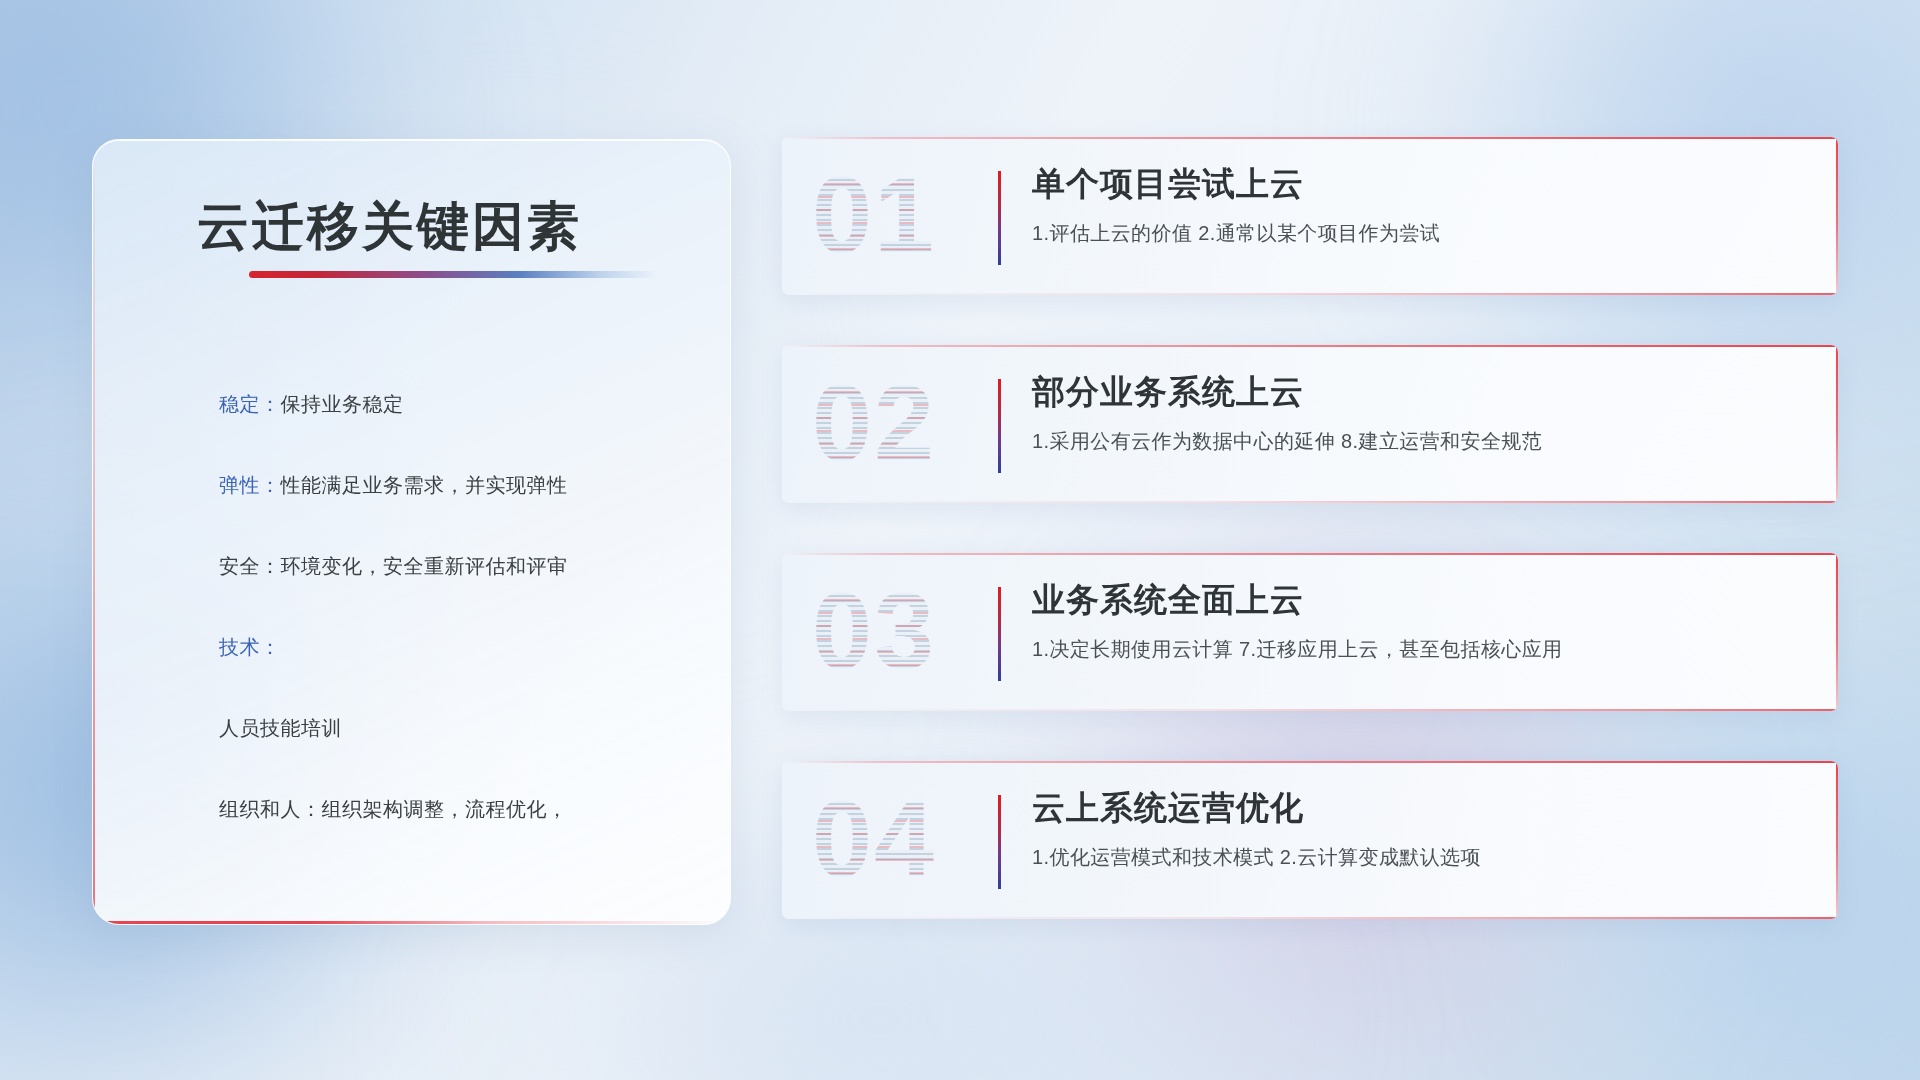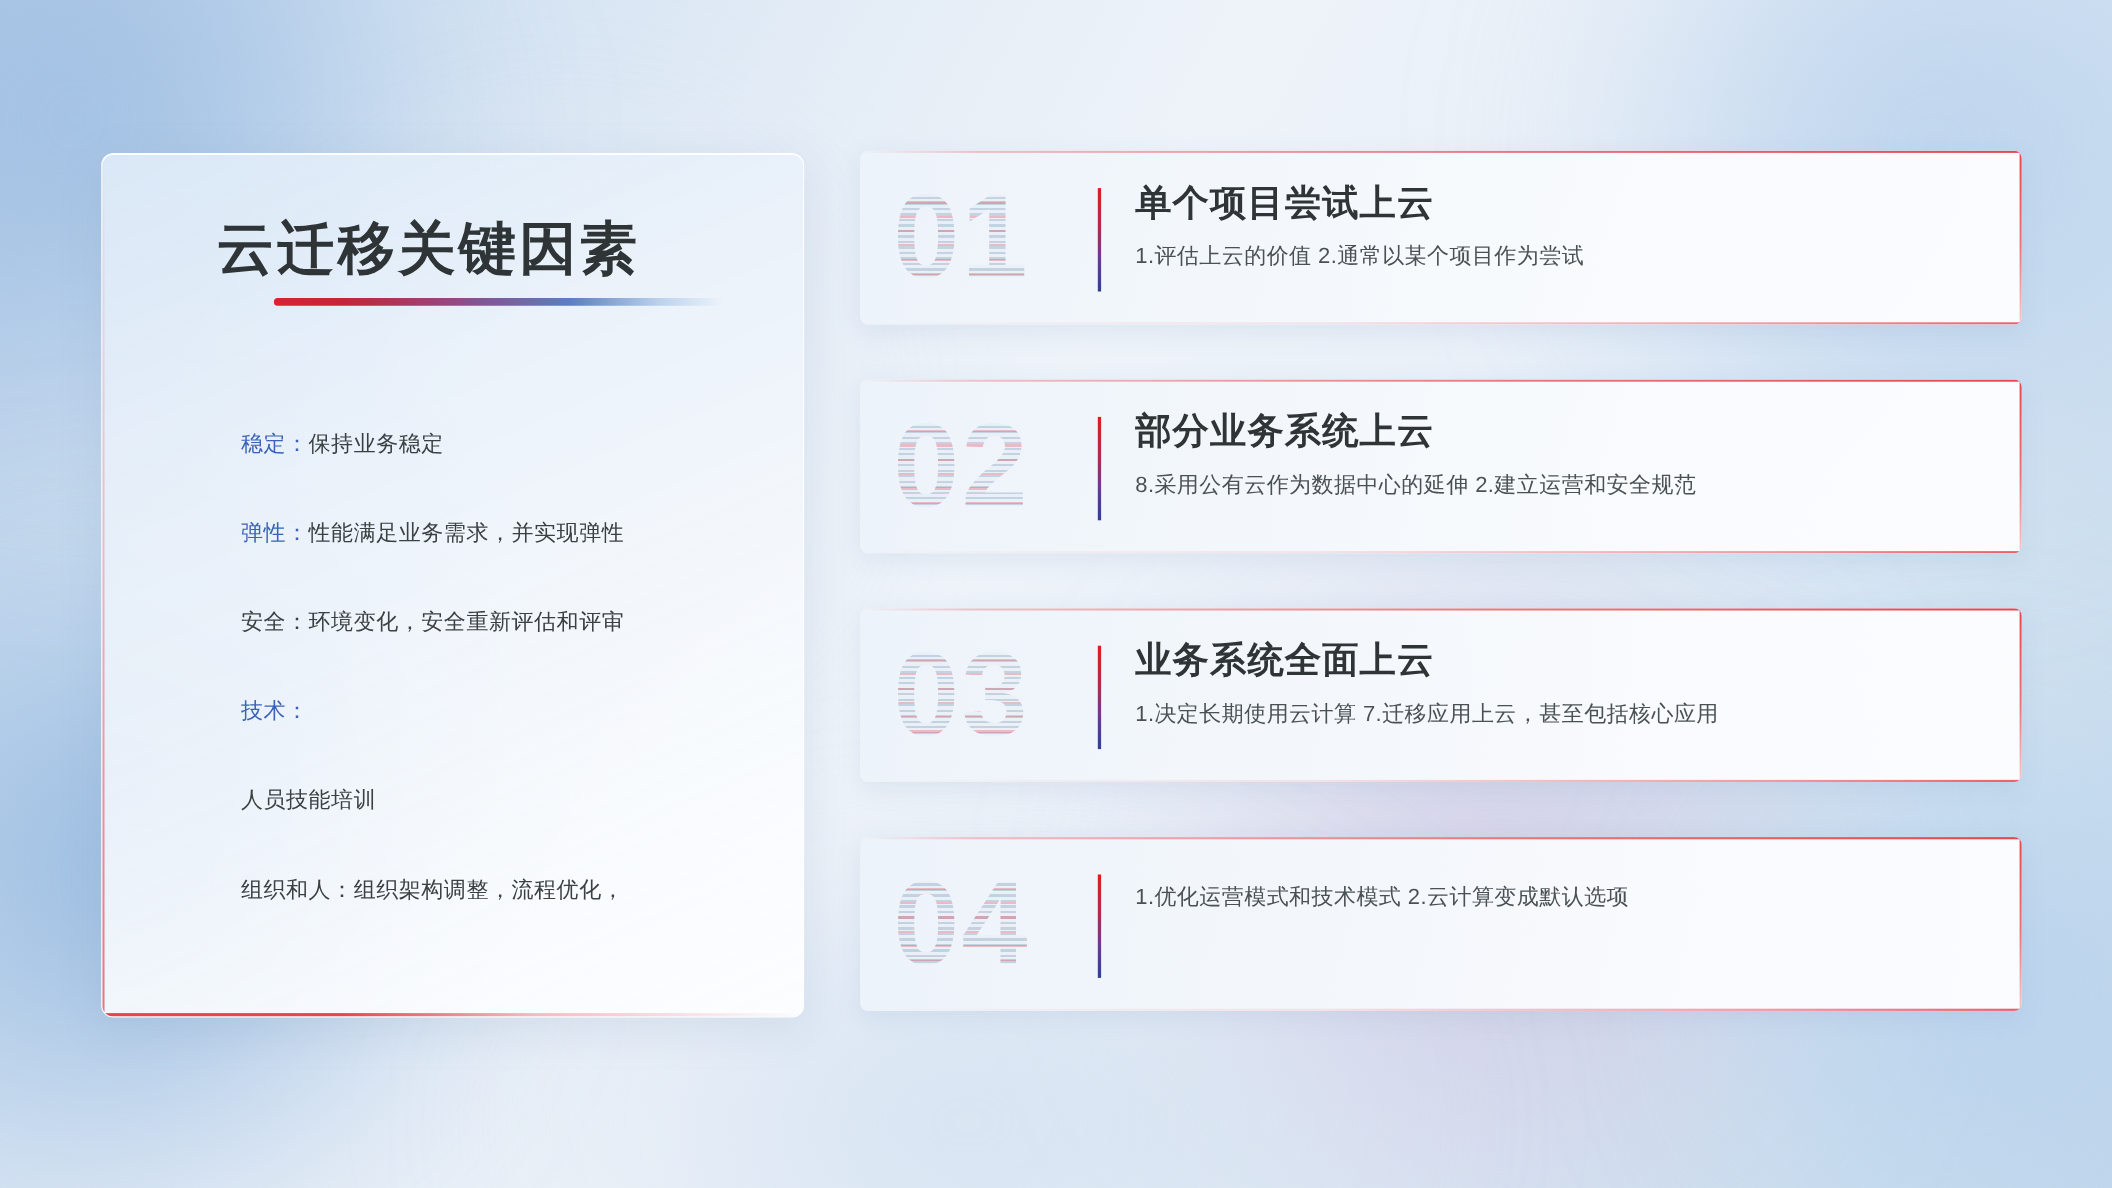--- a/index.html
+++ b/index.html
@@ -30,21 +30,21 @@
   .b5{ left:430px; top:760px; width:900px; height:520px;
        background:radial-gradient(ellipse at 50% 50%, rgba(207,222,240,.85), rgba(207,222,240,0) 70%); }
   .b6{ left:1520px; top:620px; width:560px; height:560px;
        background:radial-gradient(circle at 50% 50%, rgba(176,206,236,.75), rgba(176,206,236,0) 70%); }
   .b7{ left:250px; top:120px; width:520px; height:520px;
        background:radial-gradient(circle at 50% 50%, rgba(232,240,249,.9), rgba(232,240,249,0) 70%); }
 
   
   #left-panel{
     position:absolute; left:92px; top:139px; width:639px; height:786px;
-    border-radius:11px;
+    border-radius:27px;
     background:linear-gradient(157deg,
         rgba(222,235,248,.92) 0%,
         rgba(233,241,250,.88) 26%,
         rgba(243,247,252,.86) 52%,
         rgba(250,252,254,.90) 78%,
         rgba(253,254,255,.94) 100%);
     border:1px solid rgba(255,255,255,.85);
     box-shadow:0 10px 40px rgba(110,140,180,.16), inset 0 1px 0 rgba(255,255,255,.9);
     z-index:2; overflow:hidden;
   }
@@ -195,39 +195,40 @@
     </div>
     <div class="card-bottom-line"></div>
   </article>
 
   <article class="card">
     <div class="card-num">02</div>
     <div class="card-num-red">02</div>
     <div class="card-divider"></div>
     <div class="card-body">
       <div class="card-title">部分业务系统上云</div>
-      <div class="card-desc">8.采用公有云作为数据中心的延伸   2.建立运营和安全规范</div>
+      <div class="card-desc">1.采用公有云作为数据中心的延伸   8.建立运营和安全规范</div>
     </div>
     <div class="card-bottom-line"></div>
   </article>
 
   <article class="card">
     <div class="card-num">03</div>
     <div class="card-num-red">03</div>
     <div class="card-divider"></div>
     <div class="card-body">
       <div class="card-title">业务系统全面上云</div>
       <div class="card-desc">1.决定长期使用云计算   7.迁移应用上云，甚至包括核心应用</div>
     </div>
     <div class="card-bottom-line"></div>
   </article>
 
   <article class="card">
     <div class="card-num">04</div>
     <div class="card-num-red">04</div>
     <div class="card-divider"></div>
     <div class="card-body">
+      <div class="card-title">云上系统运营优化</div>
       <div class="card-desc">1.优化运营模式和技术模式   2.云计算变成默认选项</div>
     </div>
     <div class="card-bottom-line"></div>
   </article>
 
 </section>
 
 </body></html>

